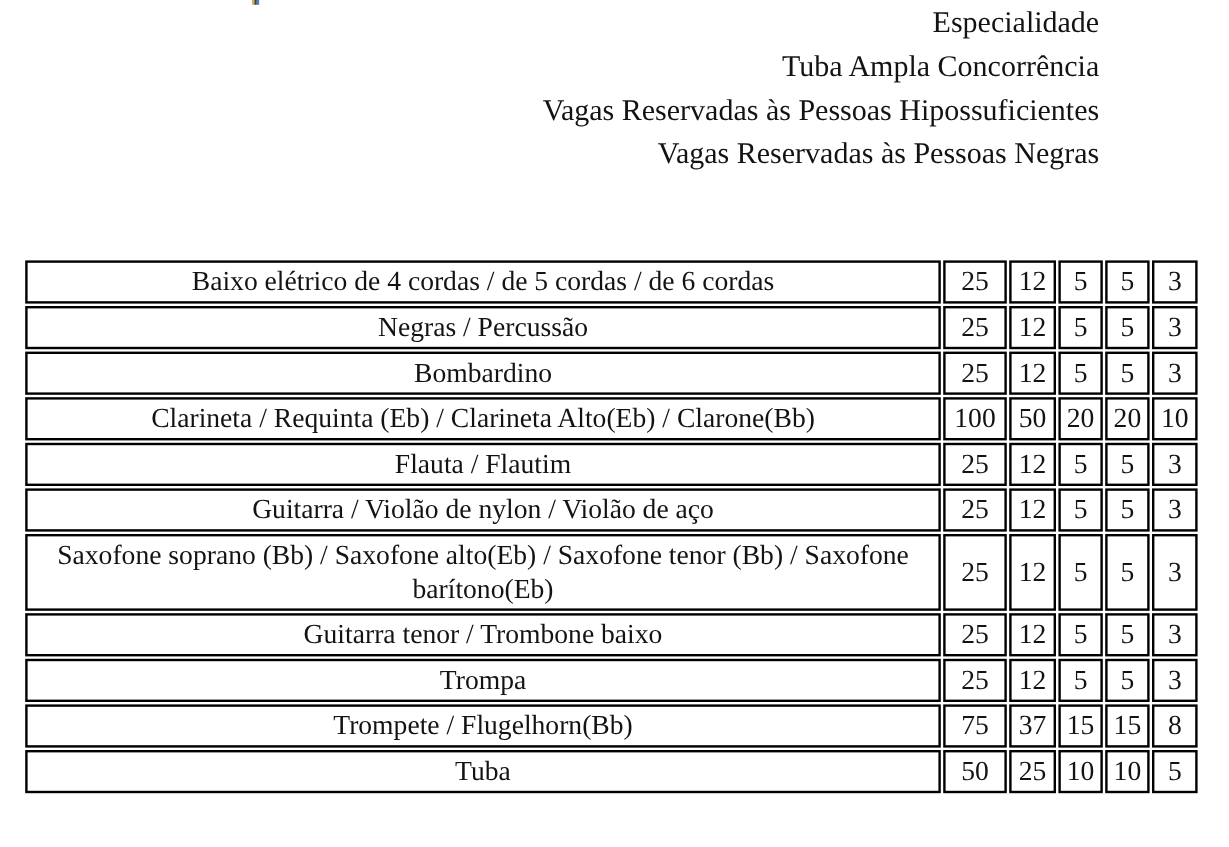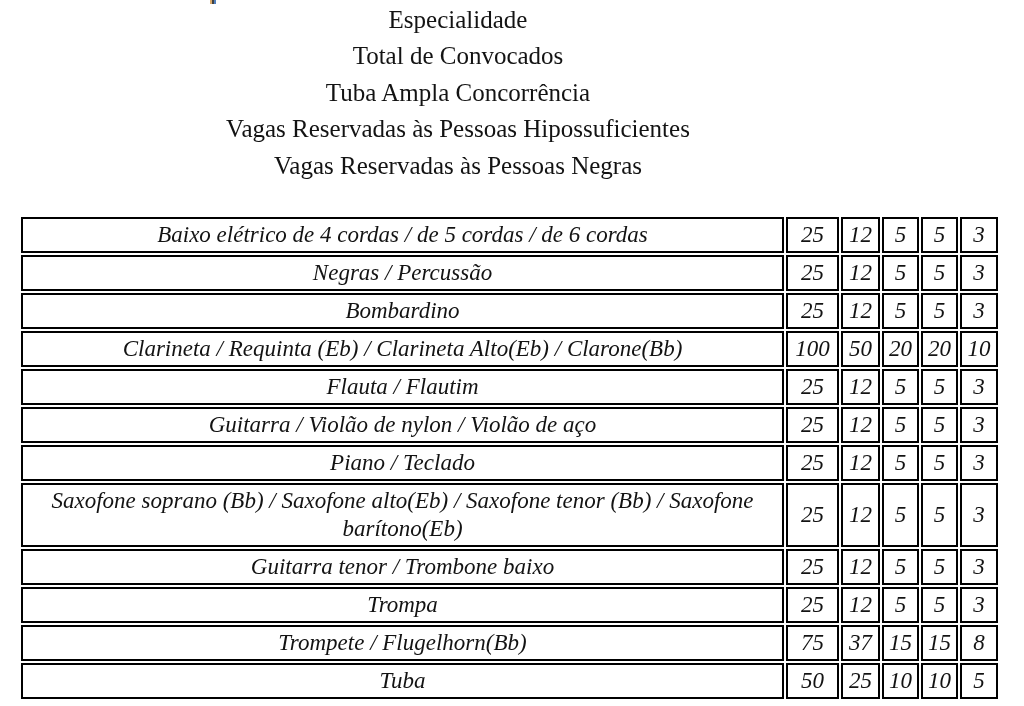--- a/index.html
+++ b/index.html
@@ -21,36 +21,35 @@
   .fragment span { display: block; width: 2px; height: 4px; }
   .frag-a { background: #d9a96a; }
   .frag-b { background: #404040; }
   .frag-c { background: #4f7fbe; }
 
   
   .header-block {
     position: absolute;
     top: 2px; left: 0;
     width: 916px;
-    text-align: center;
+    text-align: right;
     font-size: 25px;
     line-height: 36.4px;
     white-space: nowrap;
   }
 
   
   table.vacancy-table {
     position: absolute;
     left: 19px; top: 215px;
     border-collapse: separate;
     border-spacing: 2px;
     table-layout: fixed;
     width: 981px;
     font-size: 23px;
-    font-style: italic;
   }
   table.vacancy-table td {
     border: 2px solid #000000;
     background: #ffffff;
     text-align: center;
     vertical-align: middle;
     height: 36px;
     line-height: 28px;
     padding: 0 4px;
     overflow: hidden;
@@ -67,21 +66,20 @@
 <body>
 
 <div class="fragment">
   <span class="frag-a"></span>
   <span class="frag-b"></span>
   <span class="frag-c"></span>
 </div>
 
 <div class="header-block">
   <div>Especialidade</div>
-  <div>Total de Convocados</div>
   <div>Tuba Ampla Concorrência</div>
   <div>Vagas Reservadas às Pessoas Hipossuficientes</div>
   <div>Vagas Reservadas às Pessoas Negras</div>
 </div>
 
 <table class="vacancy-table">
   <colgroup>
     <col class="c0">
       <col class="c1">
       <col class="c2">
@@ -131,28 +129,20 @@
       <td>3</td>
     </tr>
     <tr>
       <td>Guitarra / Violão de nylon / Violão de aço</td>
       <td>25</td>
       <td>12</td>
       <td>5</td>
       <td>5</td>
       <td>3</td>
     </tr>
-    <tr>
-      <td>Piano / Teclado</td>
-      <td>25</td>
-      <td>12</td>
-      <td>5</td>
-      <td>5</td>
-      <td>3</td>
-    </tr>
     <tr class="tall">
       <td>Saxofone soprano (Bb) / Saxofone alto(Eb) / Saxofone tenor (Bb) / Saxofone barítono(Eb)</td>
       <td>25</td>
       <td>12</td>
       <td>5</td>
       <td>5</td>
       <td>3</td>
     </tr>
     <tr>
       <td>Guitarra tenor / Trombone baixo</td>

